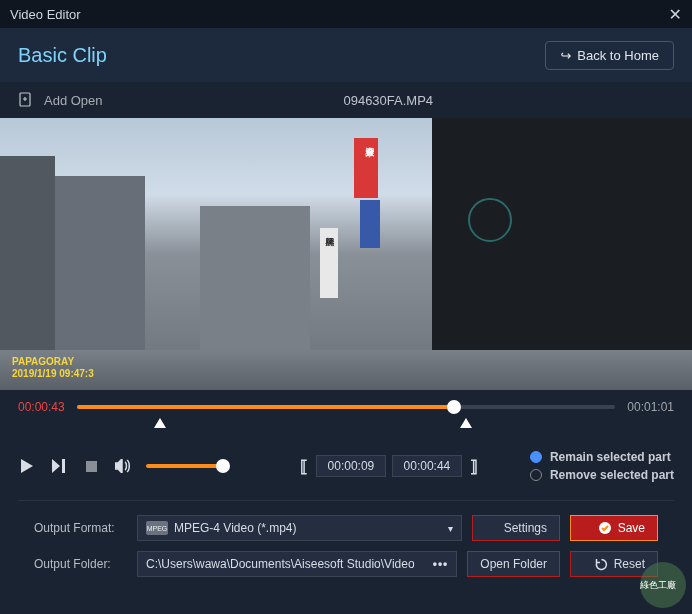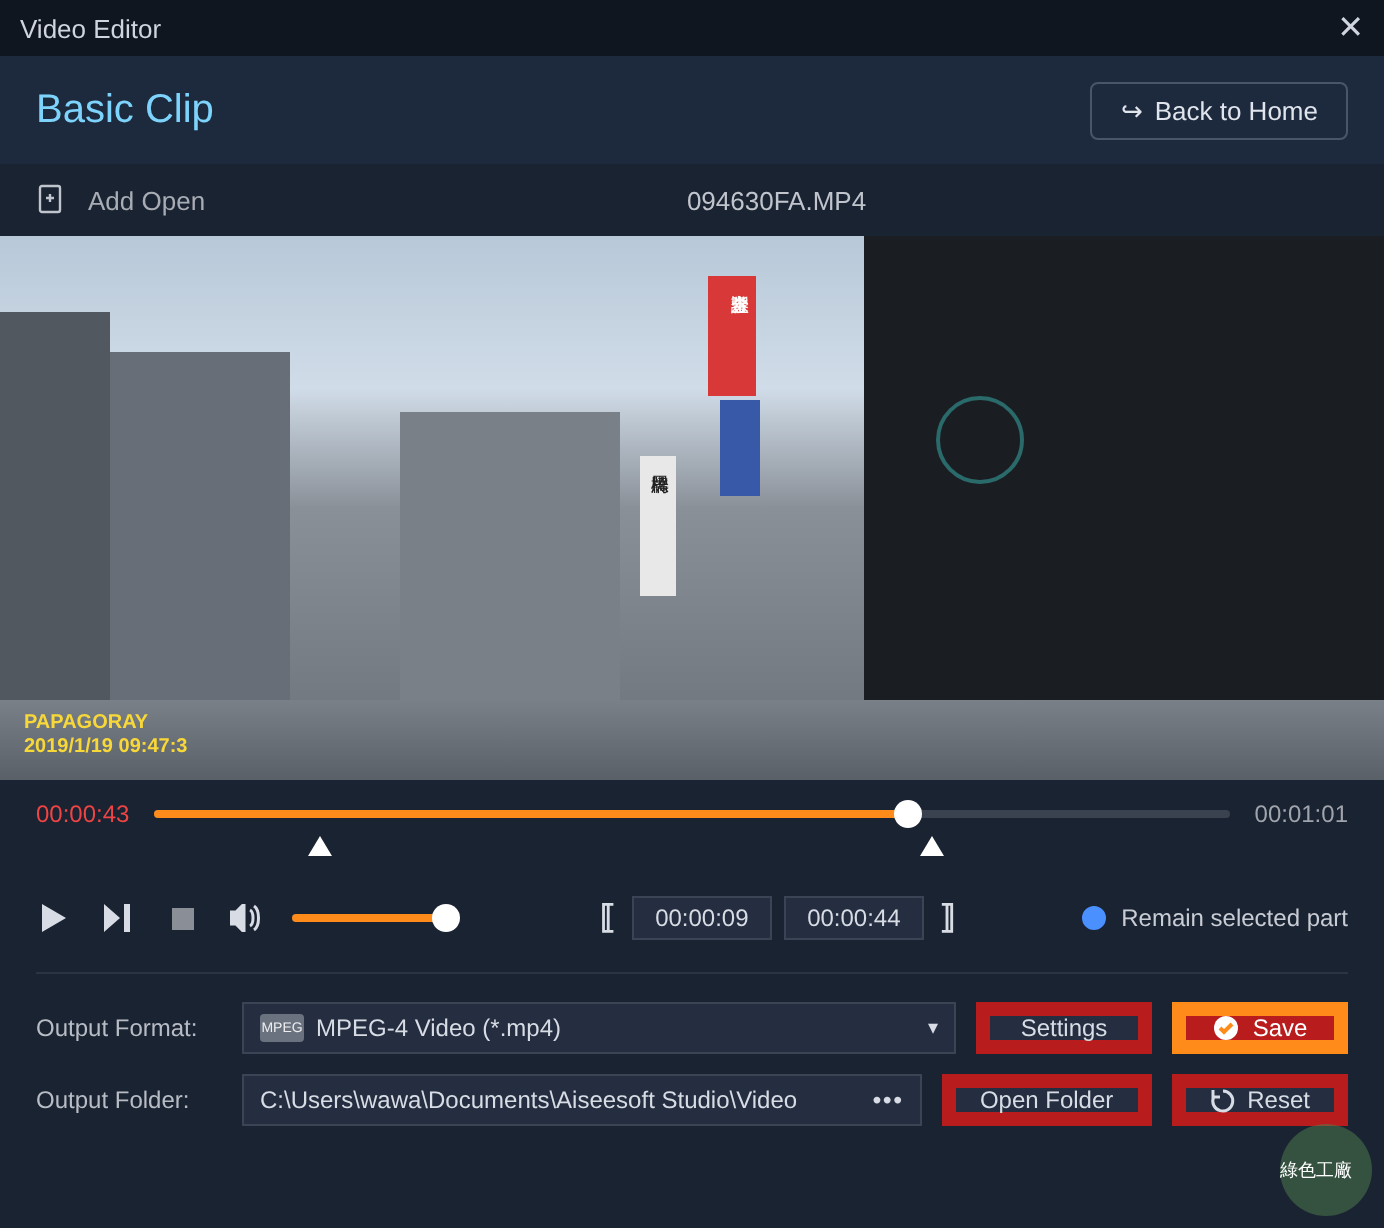--- a/index.html
+++ b/index.html
@@ -38,33 +38,33 @@
 .marker { position: absolute; width: 0; height: 0; border-left: 6px solid transparent; border-right: 6px solid transparent; border-bottom: 10px solid #fff; top: 0; }
 .marker.start { left: 14%; }
 .marker.end { left: 71.5%; }
 .controls { display: flex; align-items: center; padding: 12px 18px; gap: 14px; font-size: 12px; }
 .ctrl-btn { background: none; border: none; color: #d8dce4; cursor: pointer; display: flex; align-items: center; justify-content: center; width: 18px; height: 18px; }
 .vol-slider { width: 78px; height: 4px; background: #ff8c1a; position: relative; border-radius: 2px; }
 .vol-thumb { position: absolute; right: -6px; top: -5px; width: 14px; height: 14px; background: #fff; border-radius: 50%; }
 .clip-box { display: flex; align-items: center; gap: 6px; margin-left: 60px; }
 .bracket { color: #d8dce4; font-size: 16px; font-weight: bold; cursor: pointer; padding: 0 2px; }
 .time-input { background: #242e40; border: 1px solid #3a4454; color: #d8dce4; padding: 3px 8px; font-size: 12px; width: 70px; text-align: center; }
-.radio-group { margin-left: auto; font-size: 12px; line-height: 18px; }
+.radio-group { margin-left: auto; font-size: 12px; line-height: 18px; font-weight: bold; }
 .radio-row { display: flex; align-items: center; gap: 8px; cursor: pointer; }
 .radio { width: 12px; height: 12px; border: 1px solid #888; border-radius: 50%; display: inline-block; }
 .radio.sel { background: #4a90ff; border-color: #4a90ff; }
 .sep { height: 1px; background: #2a3444; margin: 4px 18px; }
-.output { padding: 10px 18px; font-size: 12px; }
+.output { padding: 10px 34px; font-size: 12px; }
 .out-row { display: flex; align-items: center; gap: 10px; margin-bottom: 10px; }
 .out-label { width: 93px; color: #b8bcc4; }
 .out-select { flex: 1; background: #242e40; border: 1px solid #3a4454; color: #d8dce4; padding: 4px 8px; display: flex; align-items: center; gap: 6px; cursor: pointer; height: 26px; }
 .out-select .chev { margin-left: auto; font-size: 10px; }
 .out-input { flex: 1; background: #242e40; border: 1px solid #3a4454; color: #d8dce4; padding: 4px 8px; height: 26px; display: flex; align-items: center; gap: 10px; }
 .out-input .dots { margin-left: auto; cursor: pointer; font-weight: bold; letter-spacing: 1px; }
-.btn { background: #242e40; border: 7px solid #b91c1c; color: #d8dce4; padding: 0 12px; height: 26px; cursor: pointer; font-size: 12px; display: flex; align-items: center; justify-content: center; gap: 6px; min-width: 88px; }
+.btn { background: #242e40; border: 1px solid #b91c1c; color: #d8dce4; padding: 0 12px; height: 26px; cursor: pointer; font-size: 12px; display: flex; align-items: center; justify-content: flex-end; gap: 6px; min-width: 88px; }
 .btn.orange { background: #b91c1c; border-color: #ff8c1a; color: #fff; font-weight: 500; }
 .icon-mpeg { width: 22px; height: 14px; background: #6a7280; border-radius: 2px; font-size: 7px; display: flex; align-items: center; justify-content: center; color: #eee; }
 .badge { position: absolute; right: 6px; bottom: 6px; width: 46px; height: 46px; border-radius: 50%; background: rgba(80,130,80,0.5); display: flex; align-items: center; justify-content: flex-start; font-size: 9px; color: #fff; text-align: center; }
 </style>
 </head>
 <body>
 
 <div class="titlebar">
   <span>Video Editor</span>
   <span class="spacer"></span>
@@ -154,20 +154,24 @@
     <input class="time-input" value="00:00:09" style="">
     <input class="time-input" value="00:00:44" style="">
     <span class="bracket">⟧</span>
   </div>
 
   <div class="radio-group">
     <div class="radio-row">
       <span class="radio sel"></span>
       <span>Remain selected part</span>
     </div>
+    <div class="radio-row">
+      <span class="radio"></span>
+      <span>Remove selected part</span>
+    </div>
   </div>
 </div>
 
 <div class="sep"></div>
 
 <div class="output">
   <div class="out-row">
     <span class="out-label">Output Format:</span>
     <div class="out-select">
       <span class="icon-mpeg">MPEG</span>

